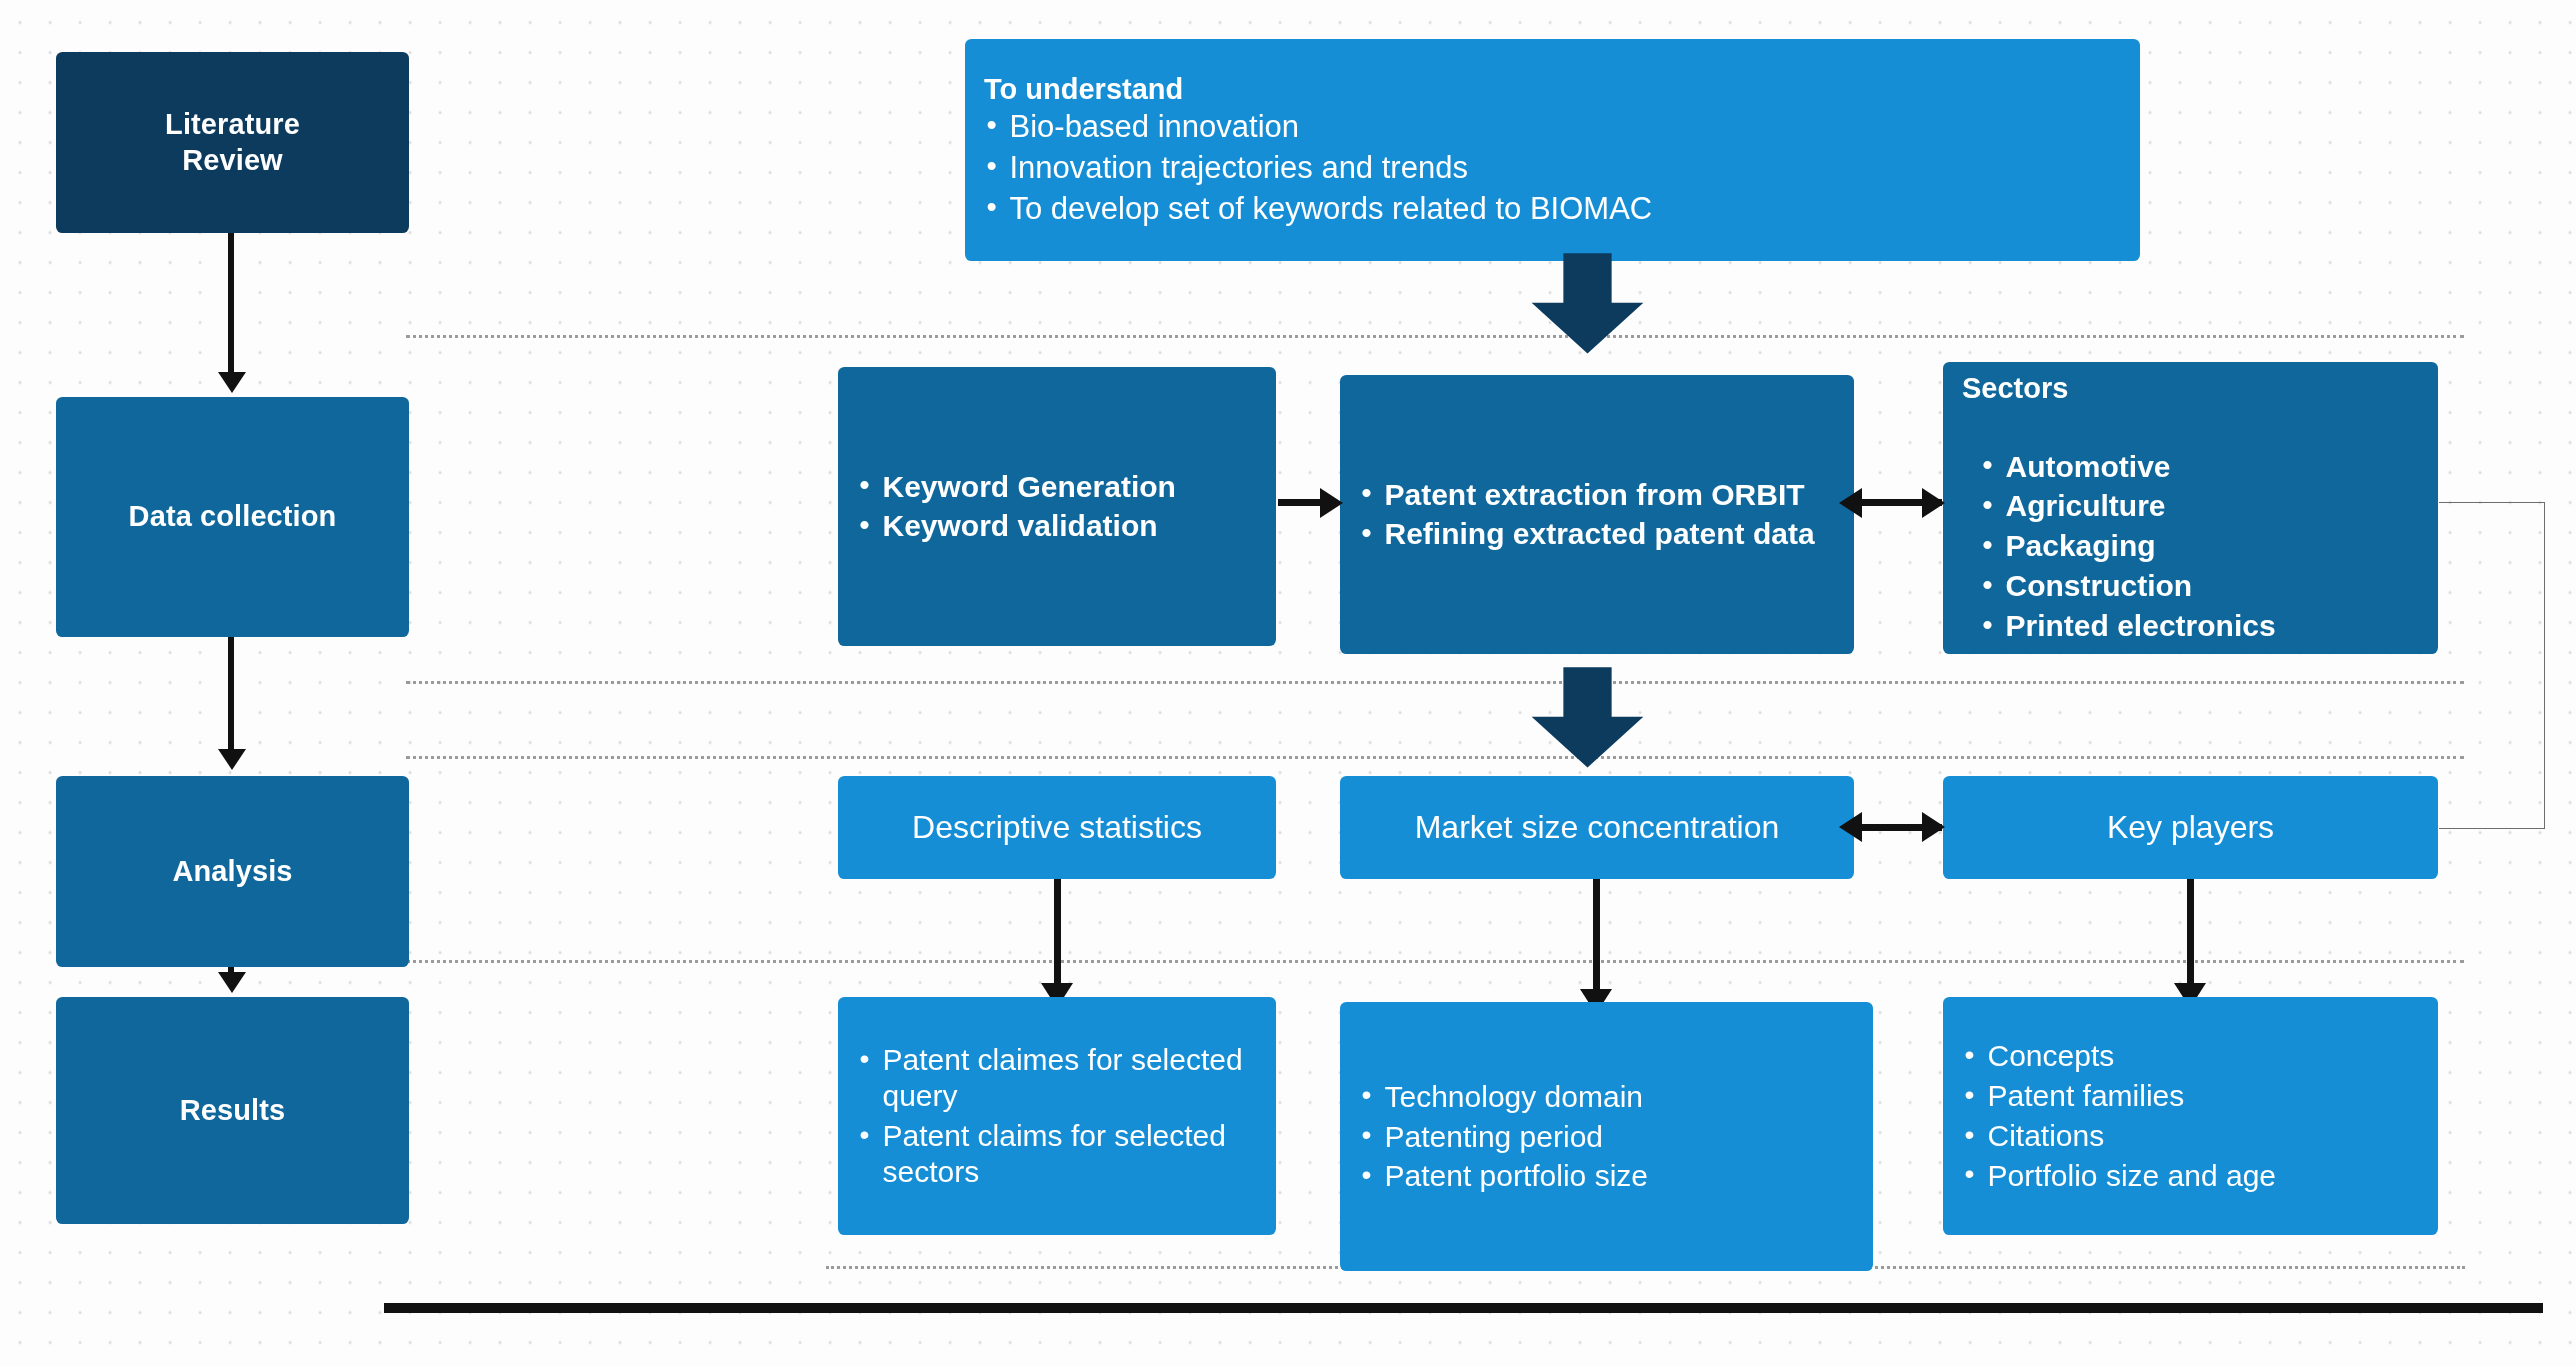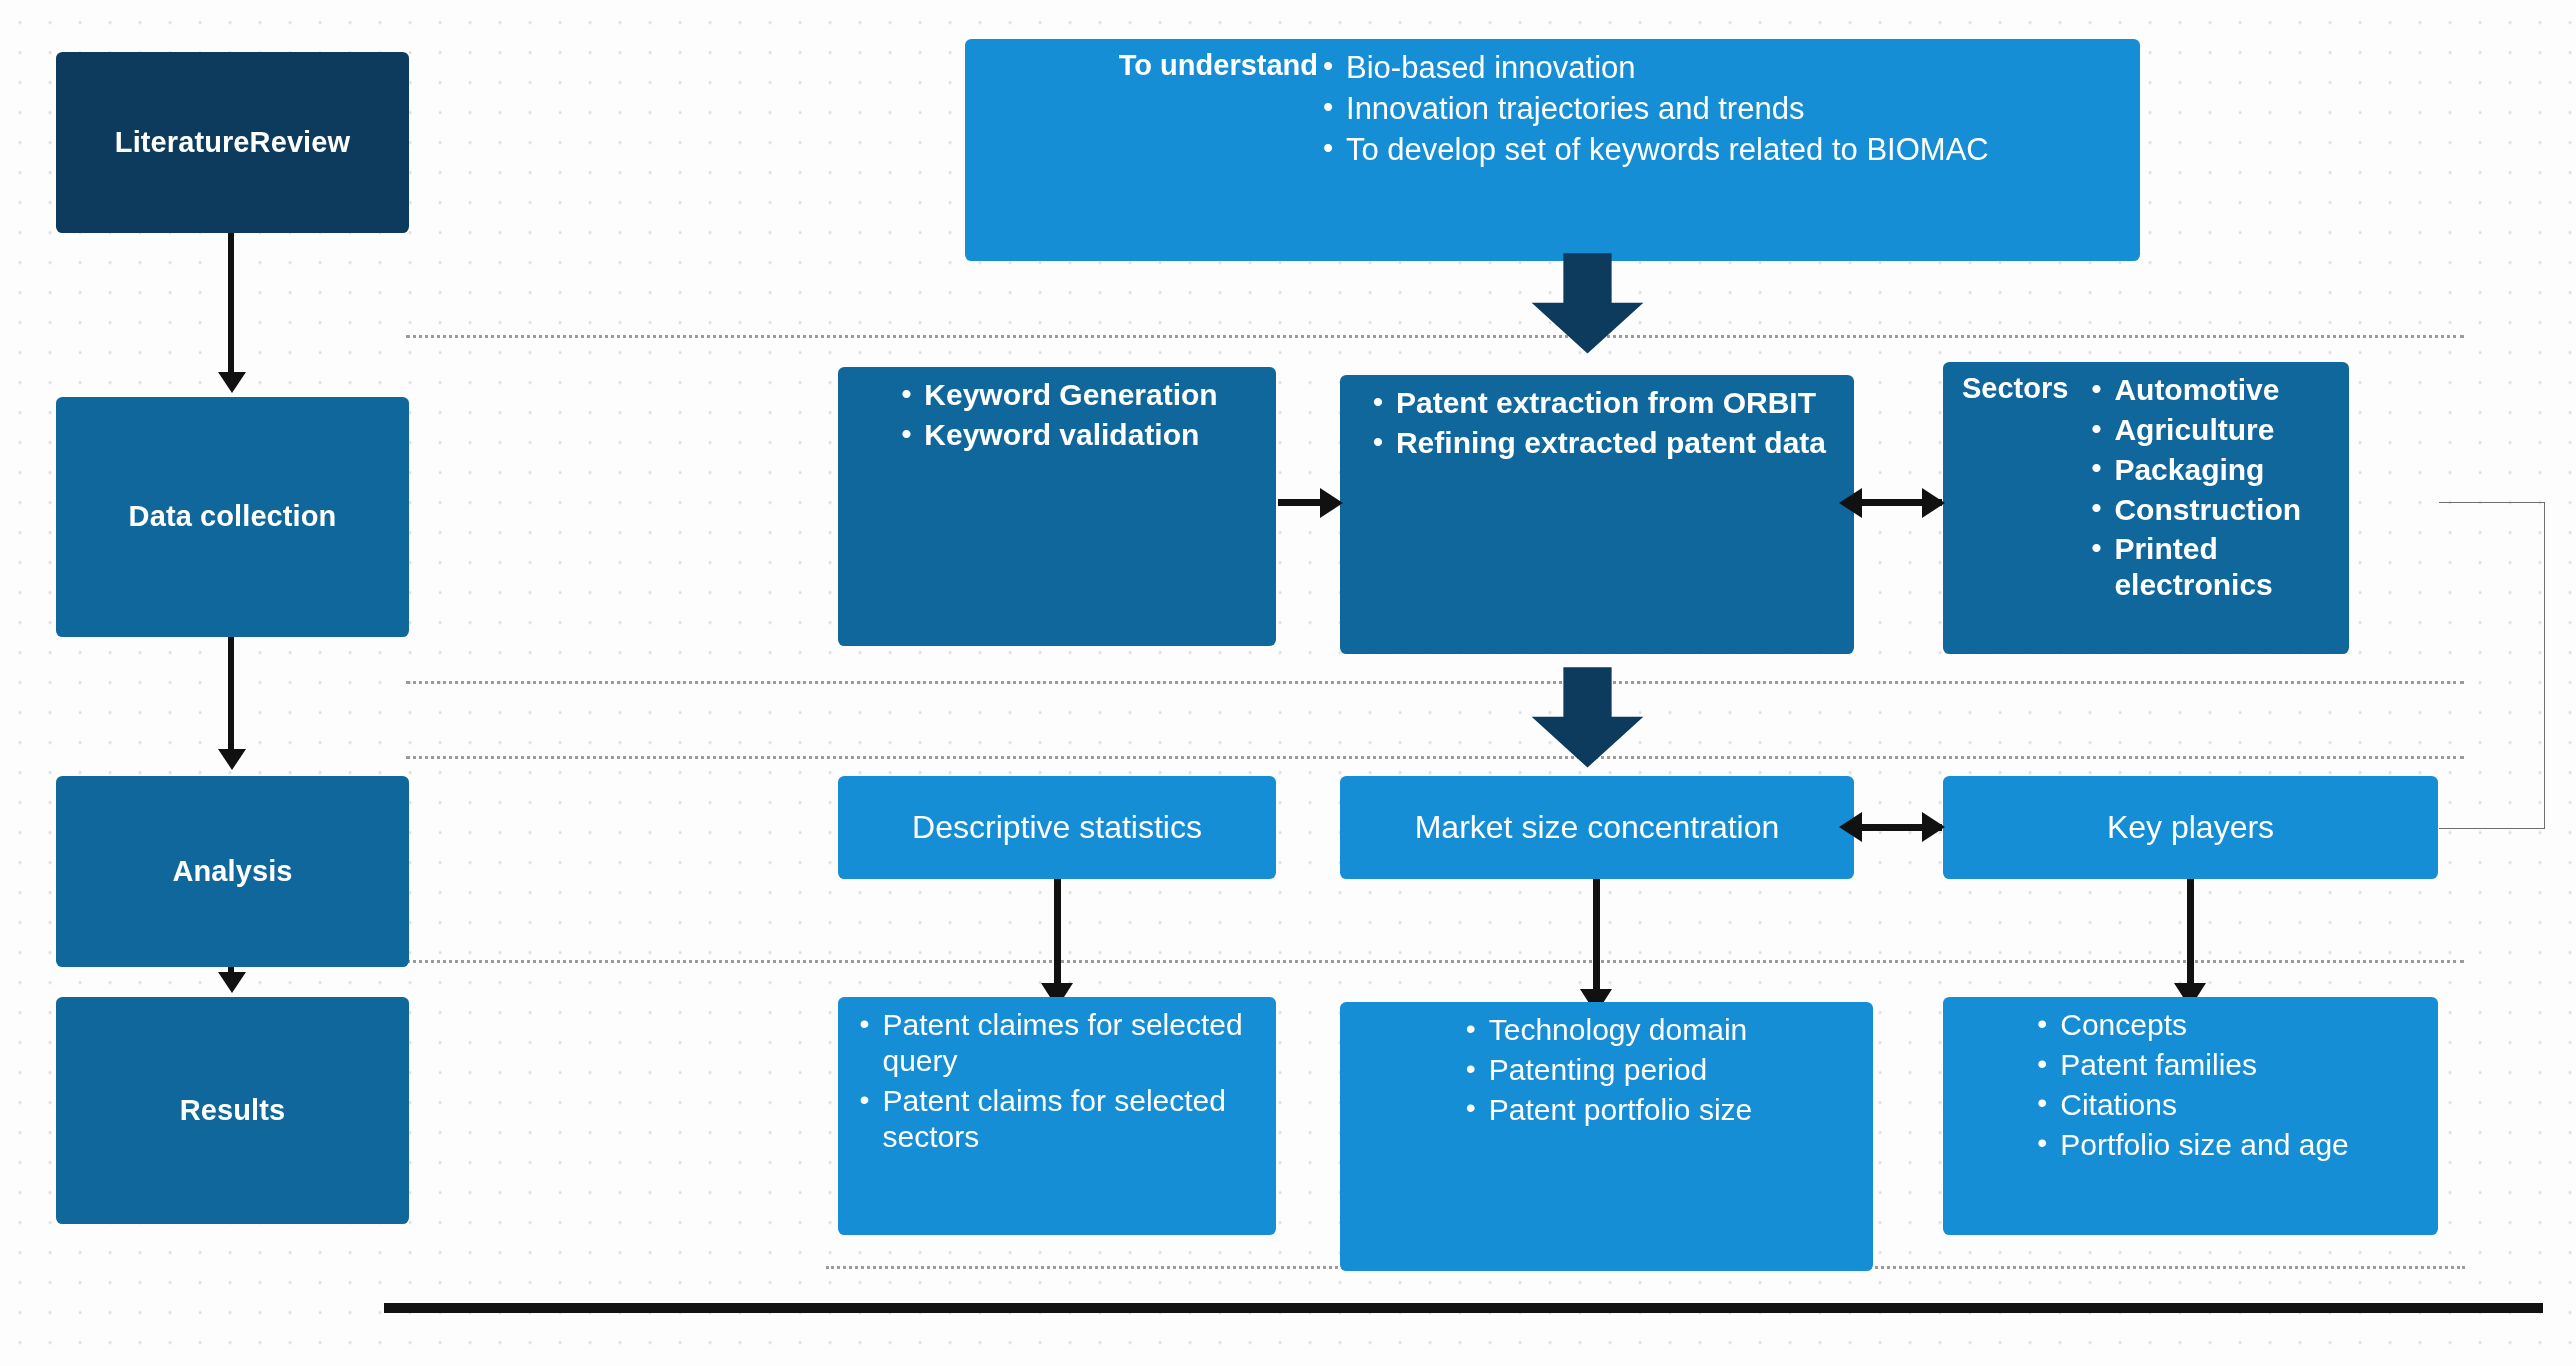--- a/index.html
+++ b/index.html
@@ -23,21 +23,21 @@
     overflow: hidden;
   }
 
   
   .box {
     position: absolute;
     border-radius: 6.4px;
     box-sizing: border-box;
     color: #ffffff;
     display: flex;
-    flex-direction: row;
+    flex-direction: column;
     justify-content: center;
   }
   .box.navy   { background: #0d3b5e; }
   .box.mid    { background: #10679c; }
   .box.bright { background: #168ed6; }
 
   
   .stage {
     align-items: center;
     text-align: center;
@@ -211,21 +211,21 @@
     </ul>
   </div>
 
   <div class="box mid content bold-list" style="left:1340px; top:375px; width:514px; height:279px; font-size:30px;">
     <ul class="blist">
       <li>Patent extraction from ORBIT</li>
       <li>Refining extracted patent data</li>
     </ul>
   </div>
 
-  <div class="box mid content bold-list" style="left:1943px; top:362px; width:406px; height:292px; font-size:30px; justify-content:flex-start; ">
+  <div class="box mid content bold-list" style="left:1943px; top:362px; width:495px; height:292px; font-size:30px; justify-content:space-between; ">
     <div class="boxtitle">Sectors</div>
     <ul class="blist" style="margin-left:18px;">
       <li>Automotive</li>
       <li>Agriculture</li>
       <li>Packaging</li>
       <li>Construction</li>
       <li>Printed electronics</li>
     </ul>
   </div>
 

